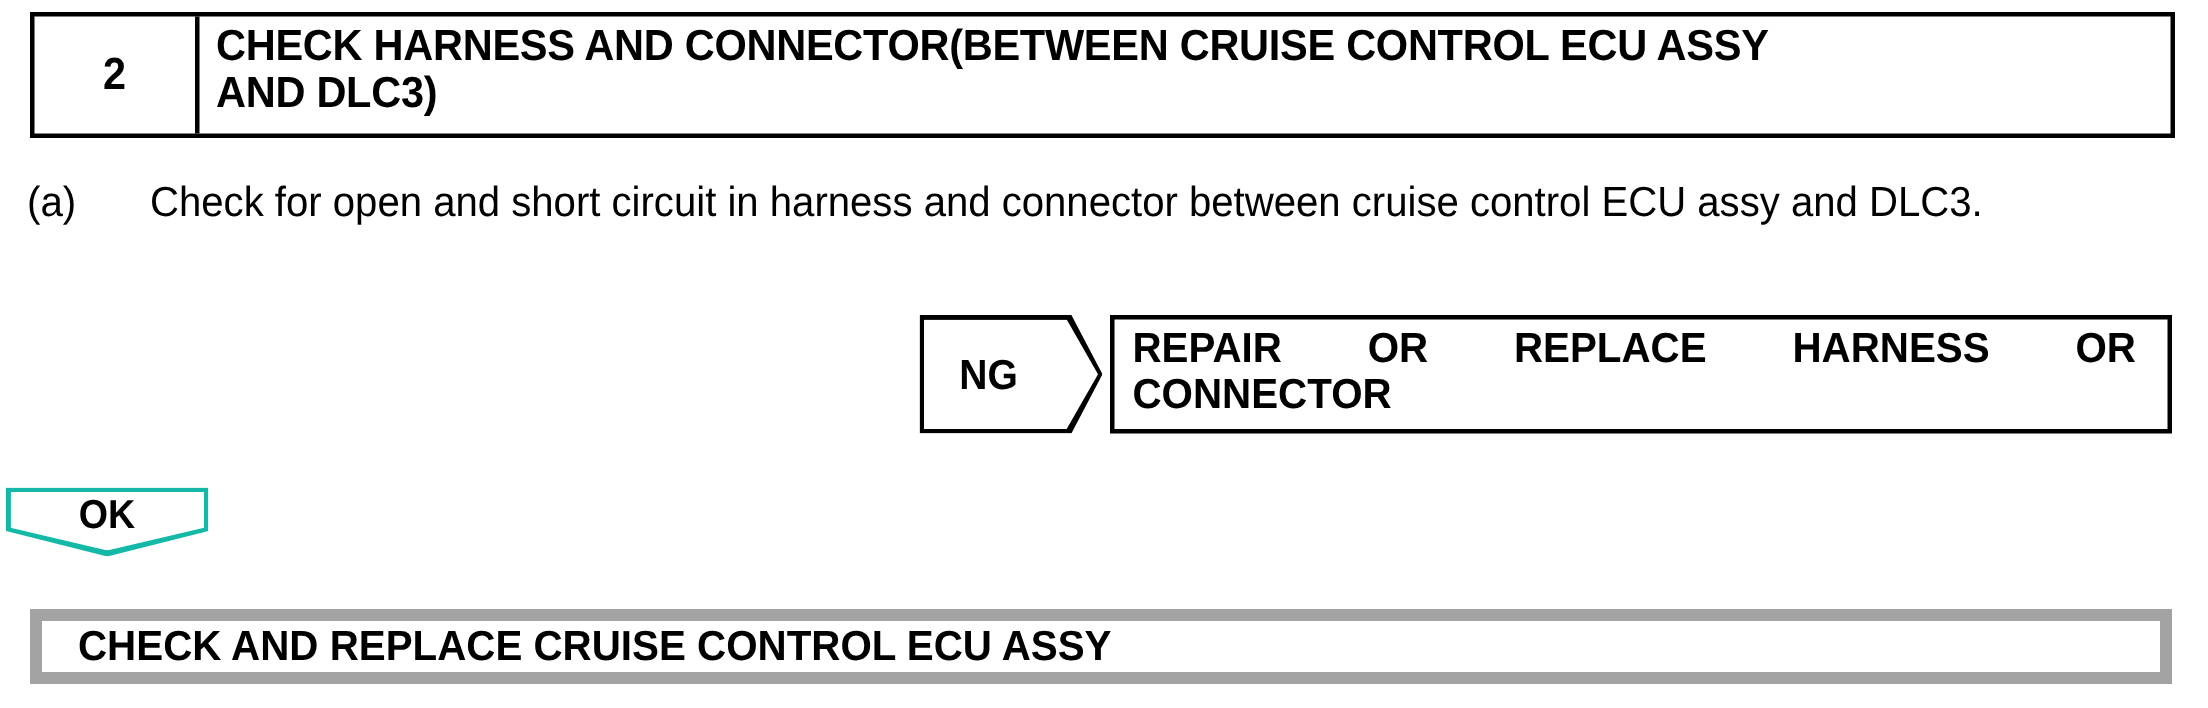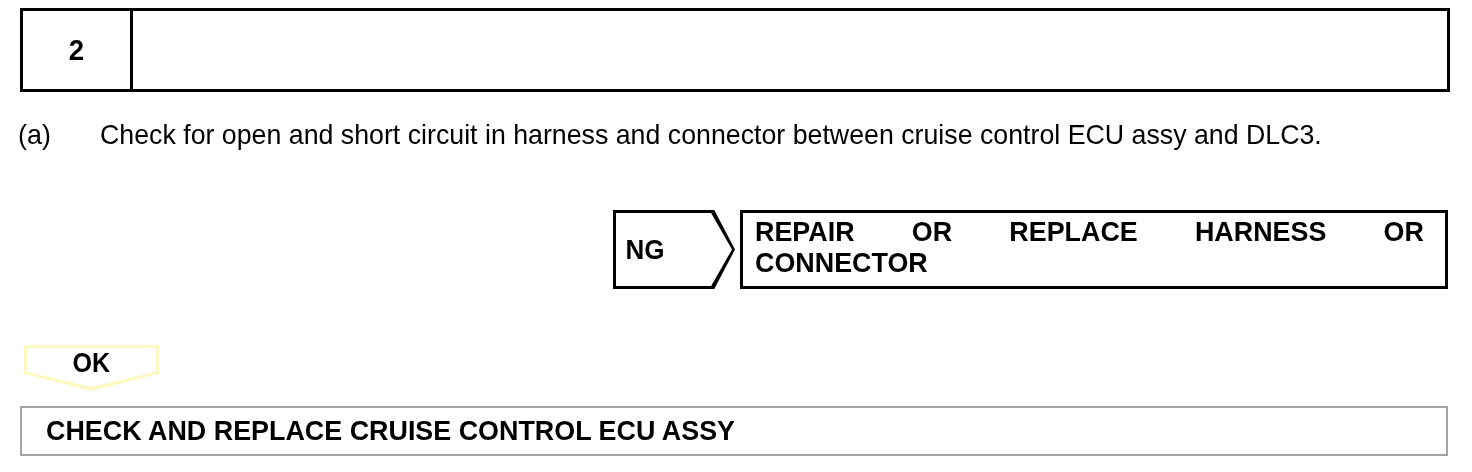--- a/index.html
+++ b/index.html
@@ -105,21 +105,21 @@
     left: 3px;
     top: 3px;
     right: 3px;
     bottom: 3px;
     background: #fff;
     -webkit-clip-path: polygon(0 0, 82% 0, 100% 50%, 82% 100%, 0 100%);
     clip-path: polygon(0 0, 82% 0, 100% 50%, 82% 100%, 0 100%);
     display: flex;
     align-items: center;
     justify-content: flex-start;
-    padding-left: 8px;
+    padding-left: 22px;
     box-sizing: border-box;
   }
   .ng-pennant-label {
     font-size: 28px;
     font-weight: bold;
     transform: scaleX(0.93);
     line-height: 1;
   }
 
   .ng-result-box {
@@ -151,28 +151,27 @@
     text-align-last: justify;
   }
   .ng-result-text .last-line {
     display: block;
     text-align: left;
   }
 
   
   .ok-pennant {
     position: absolute;
-    left: 24px;
+    left: 4px;
     top: 325px;
     width: 135px;
     height: 46px;
-    background: #fef9c3;
+    background: #14b8a6;
     -webkit-clip-path: polygon(0 0, 100% 0, 100% 63%, 50% 100%, 0 63%);
     clip-path: polygon(0 0, 100% 0, 100% 63%, 50% 100%, 0 63%);
-    margin-top: 20px;
   }
   .ok-pennant-inner {
     position: absolute;
     left: 3px;
     top: 3px;
     right: 3px;
     bottom: 4px;
     background: #fff;
     -webkit-clip-path: polygon(0 0, 100% 0, 100% 61%, 50% 100%, 0 61%);
     clip-path: polygon(0 0, 100% 0, 100% 61%, 50% 100%, 0 61%);
@@ -189,41 +188,45 @@
     line-height: 1.05;
   }
 
   
   .conclusion-box {
     position: absolute;
     left: 20px;
     top: 406px;
     width: 1428px;  
     height: 50px;
-    border: 2px solid #a3a3a3;
+    border: 8px solid #a3a3a3;
     box-sizing: border-box;
     background: #fff;
     display: flex;
     align-items: center;
     padding-left: 24px;
   }
   .conclusion-text {
     font-size: 28px;
     font-weight: bold;
     line-height: 1;
     transform: scaleX(0.96);
     transform-origin: left center;
   }
 </style>
 </head>
 <body>
 
 <div class="step-header">
   <div class="step-number-cell">
     <span class="step-number-text">2</span>
+  </div>
+  <div class="step-title-cell">
+    <span class="step-title-text">CHECK HARNESS AND CONNECTOR(BETWEEN CRUISE CONTROL ECU ASSY
+AND DLC3)</span>
   </div>
 </div>
 
 <div class="procedure-row">
   <span class="procedure-label">(a)</span><span class="procedure-text">Check for open and short circuit in harness and connector between cruise control ECU assy and DLC3.</span>
 </div>
 
 <div class="ng-pennant">
   <div class="ng-pennant-inner">
     <span class="ng-pennant-label">NG</span>

